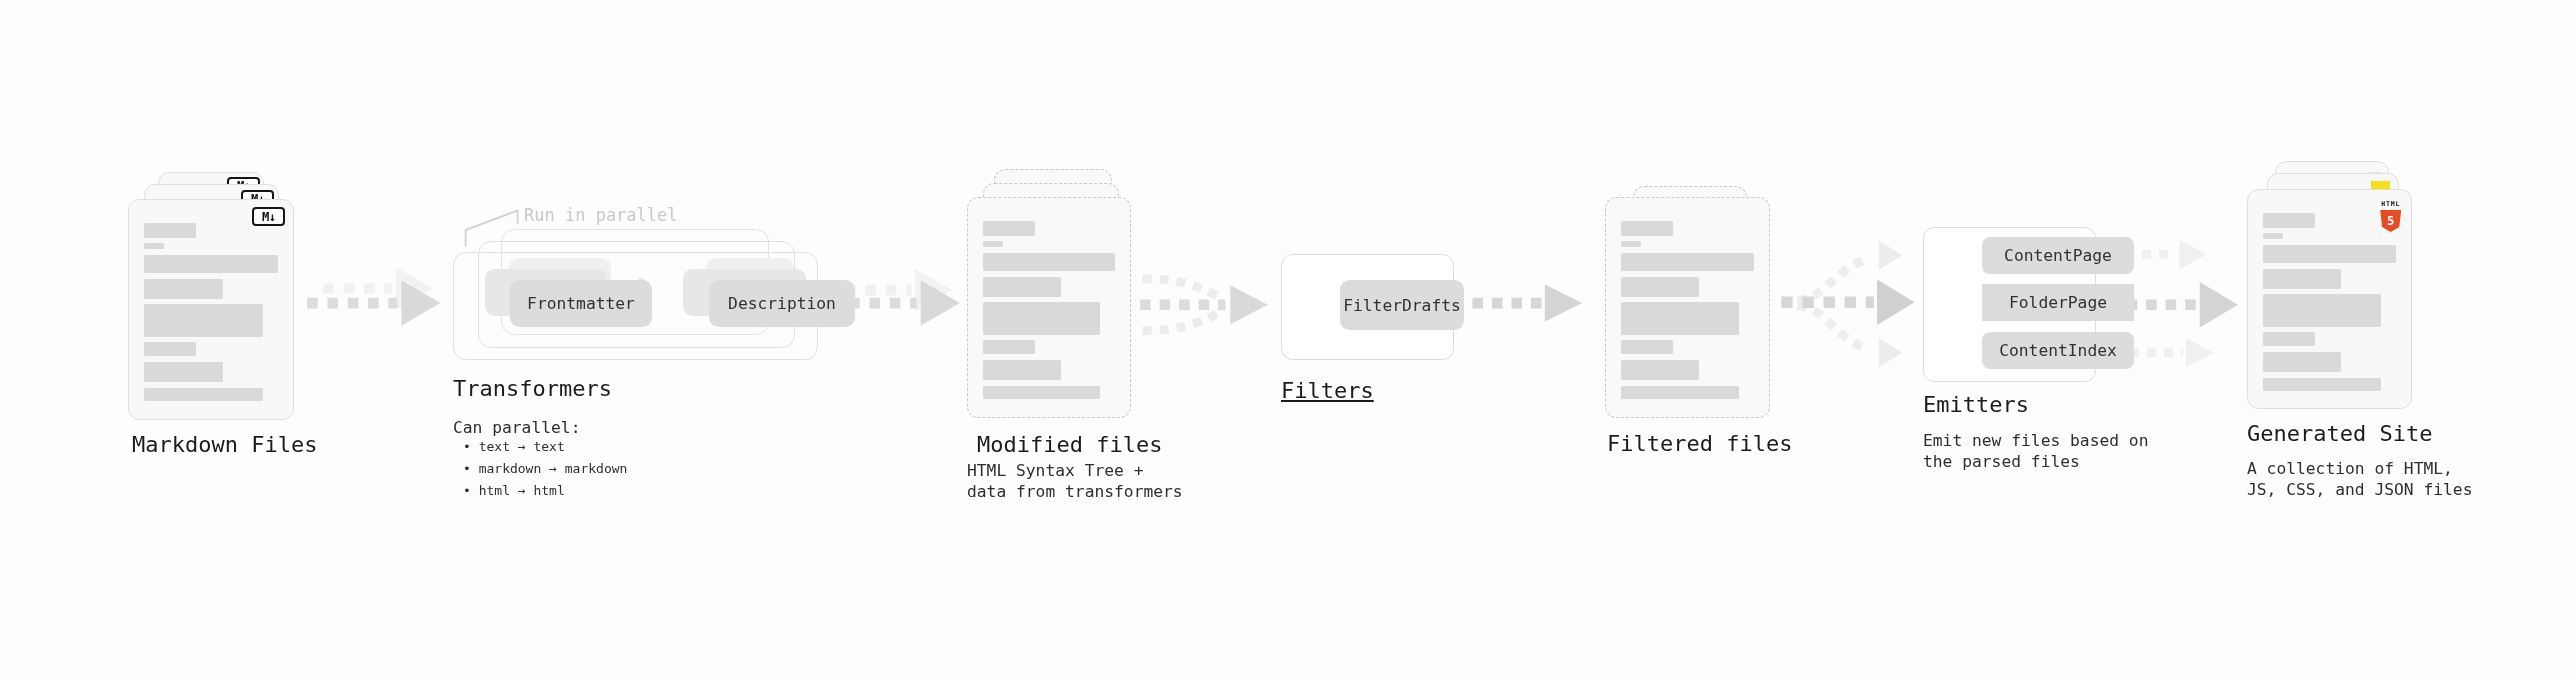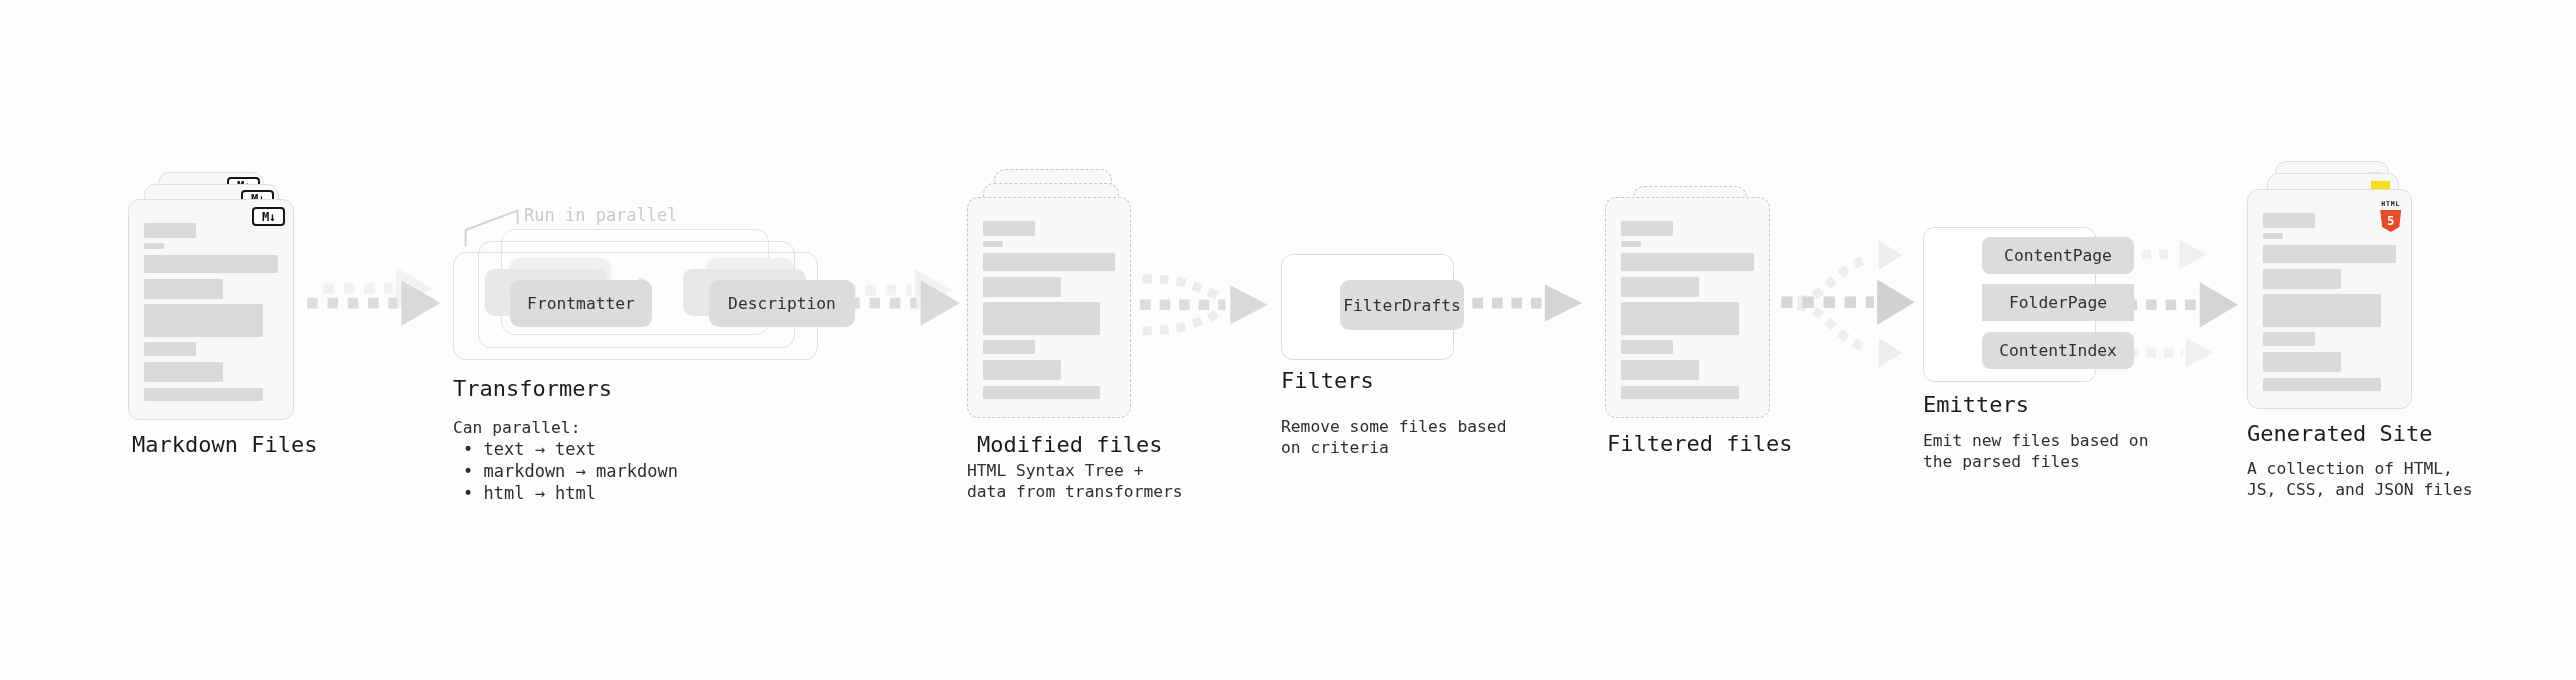--- a/index.html
+++ b/index.html
@@ -24,21 +24,21 @@
   
   .obox{position:absolute;border:1.6px solid #dfdfdf;border-radius:13px;background:transparent;box-sizing:border-box;}
   .obox.filled{background:#ffffff;border-color:#dcdcdc;border-radius:11.4px;}
   .chip{position:absolute;background:#dcdcdc;border-radius:9.8px;display:flex;align-items:center;justify-content:center;
         font-size:16.3px;color:#313131;z-index:3;margin-left:48px;}
   .chip-echo{position:absolute;border-radius:9.8px;z-index:2;}
   .echo1{background:#e7e7e7;} .echo2{background:#f0f0f0;}
 
   .stage-label{position:absolute;font-size:22px;font-weight:500;color:#1b1b1b;z-index:2;white-space:nowrap;}
   .stage-desc{position:absolute;font-size:16.3px;line-height:21px;color:#2e2e2e;white-space:pre-line;z-index:2;}
-  .bullet{position:absolute;font-size:17px;color:#2e2e2e;white-space:nowrap;z-index:2;}
+  .bullet{position:absolute;font-size:13px;color:#2e2e2e;white-space:nowrap;z-index:2;}
   .note{position:absolute;font-size:17px;color:#c9c9c9;z-index:2;white-space:nowrap;}
   .z1{z-index:1;} .z2{z-index:2;} .z3{z-index:3;}
 
   
   .html5-badge{position:absolute;width:24.4px;text-align:center;}
   .html5-badge .word{font-size:6.5px;font-weight:700;color:#111;letter-spacing:0.8px;line-height:7.3px;}
   .html5-shield{width:21px;height:22px;margin:0.8px auto 0;display:flex;align-items:center;justify-content:center;
                 clip-path:polygon(0 0,100% 0,91% 78%,50% 100%,9% 78%);
                 color:#fff;font-size:12.2px;font-weight:700;}
   .js-badge{position:absolute;width:18.7px;height:8.1px;}
@@ -164,23 +164,21 @@
         <i class="bar b7"></i>
         <i class="bar b8"></i>
     </div>
   </div>
   <div class="stage-label" style="left:967px;top:432px;padding-left:10px;">Modified files</div>
   <div class="stage-desc" style="left:967px;top:460px;">HTML Syntax Tree +
 data from transformers</div>
 
   <div class="obox filled z2" style="left:1281px;top:254px;width:173px;height:106px;"></div>
   <div class="chip" style="left:1292px;top:280px;width:124px;height:50px;">FilterDrafts</div>
-  <div class="stage-label" style="left:1281px;top:368px;">Filters</div>
-  <div class="stage-desc" style="left:1281px;top:416px;">Remove some files based
-on criteria</div>
+  <div class="stage-label" style="left:1281px;top:378px;text-decoration:underline;">Filters</div>
 
   <div class="doc dashed z1" style="left:1633px;top:186px;width:114px;height:228px;"></div>
   <div class="doc dashed z2" style="left:1605px;top:197px;width:165px;height:221px;">
     <div class="bars">
       <i class="bar b1"></i>
         <i class="bar b2"></i>
         <i class="bar b3"></i>
         <i class="bar b4"></i>
       <i class="bar b5"></i>
         <i class="bar b6"></i>

